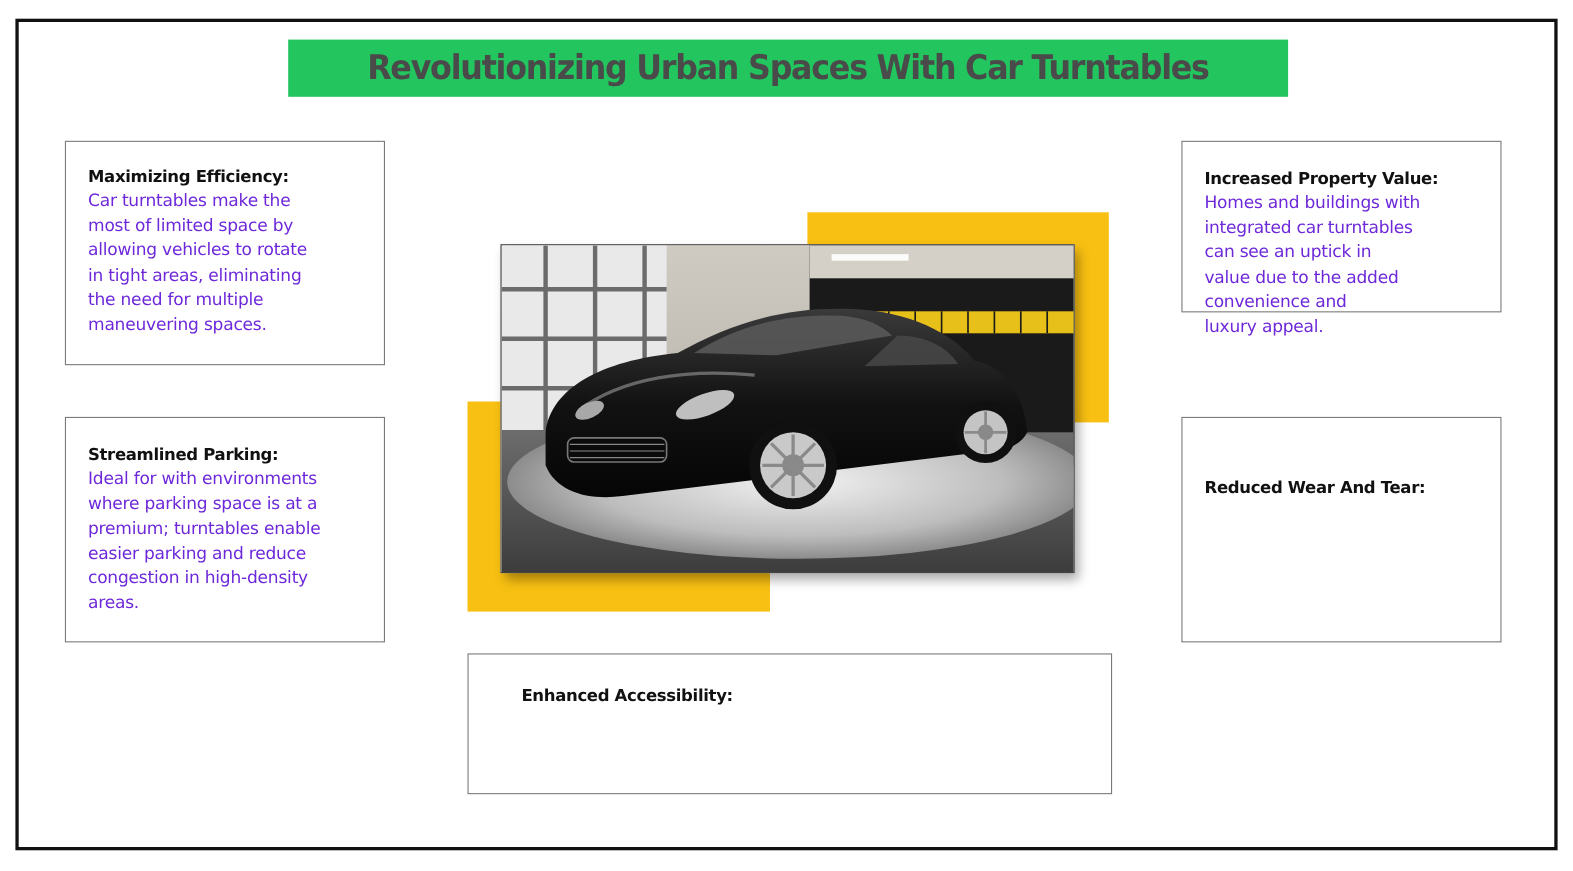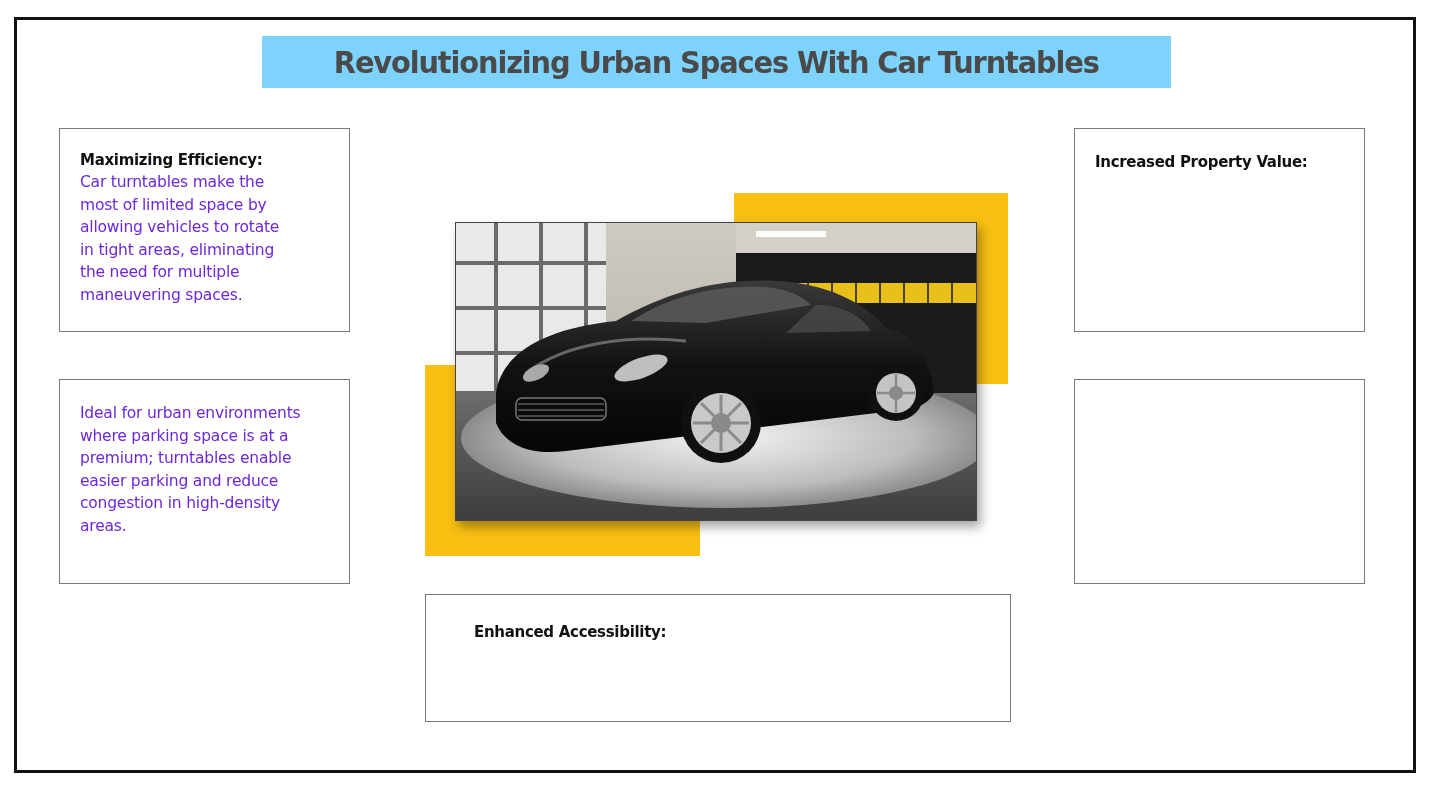--- a/index.html
+++ b/index.html
@@ -1,21 +1,21 @@
 <!DOCTYPE html>
 <html><head>
   <meta charset="utf-8">
   <style>
     html, body { margin: 0; padding: 0; background: #ffffff; }
     body { width: 1430px; height: 792px; position: relative; overflow: hidden;
            font-family: "Liberation Sans", "DejaVu Sans", sans-serif; color: #222; }
     .frame { position: absolute; left: 14px; top: 17px; width: 1396px; height: 750px;
              border: 3px solid #111; box-sizing: content-box; background: #fff; }
     .title-banner { position: absolute; left: 262px; top: 36px; width: 909px; height: 52px;
-                    background: #7dd3fc; display: flex; align-items: center; justify-content: center; }
+                    background: #22c55e; display: flex; align-items: center; justify-content: center; }
     .title-text { font-family: "DejaVu Sans", sans-serif; font-weight: bold; font-size: 31px;
                   color: #4a4a4a; letter-spacing: -1.2px; transform: scaleX(0.93); white-space: nowrap; }
     .card { position: absolute; border: 1.5px solid #7a7a7a; background: #fff; box-sizing: border-box; }
     .card-inner { position: absolute; left: 20px; right: 12px; }
     .card-heading { font-family: "DejaVu Sans", sans-serif; font-weight: bold; font-size: 15px;
                     color: #111; line-height: 22px; letter-spacing: -0.3px; }
     .card-body { font-family: "DejaVu Sans", sans-serif; font-size: 15.5px; color: #6d28d9;
                  line-height: 22.5px; letter-spacing: -0.2px; white-space: pre-line; }
     .yellow-block { position: absolute; background: #F8C012; }
     .photo { position: absolute; left: 455px; top: 222px; width: 522px; height: 299px;
@@ -38,37 +38,45 @@
 most of limited space by
 allowing vehicles to rotate
 in tight areas, eliminating
 the need for multiple
 maneuvering spaces.</div>
   </div>
 </div>
 
 <div class="card" style="left:59px; top:379px; width:291px; height:205px;">
   <div class="card-inner" style="top:22px;">
-    <div class="card-body">Ideal for urban environments
+    <div class="card-heading">Streamlined Parking:</div>
+    <div class="card-body">Ideal for with environments
 where parking space is at a
 premium; turntables enable
 easier parking and reduce
 congestion in high-density
 areas.</div>
   </div>
 </div>
 
-<div class="card" style="left:1074px; top:128px; width:291px; height:204px;">
+<div class="card" style="left:1074px; top:128px; width:291px; height:156px;">
   <div class="card-inner" style="top:22px;">
     <div class="card-heading">Increased Property Value:</div>
+    <div class="card-body">Homes and buildings with
+integrated car turntables
+can see an uptick in
+value due to the added
+convenience and
+luxury appeal.</div>
   </div>
 </div>
 
 <div class="card" style="left:1074px; top:379px; width:291px; height:205px;">
   <div class="card-inner" style="top:52px;">
+    <div class="card-heading">Reduced Wear And Tear:</div>
   </div>
 </div>
 
 <div class="card" style="left:425px; top:594px; width:586px; height:128px;">
   <div class="card-inner" style="left:48px; top:26px;">
     <div class="card-heading">Enhanced Accessibility:</div>
   </div>
 </div>
 
 <div class="yellow-block" style="left:734px; top:193px; width:274px; height:191px;"></div>

